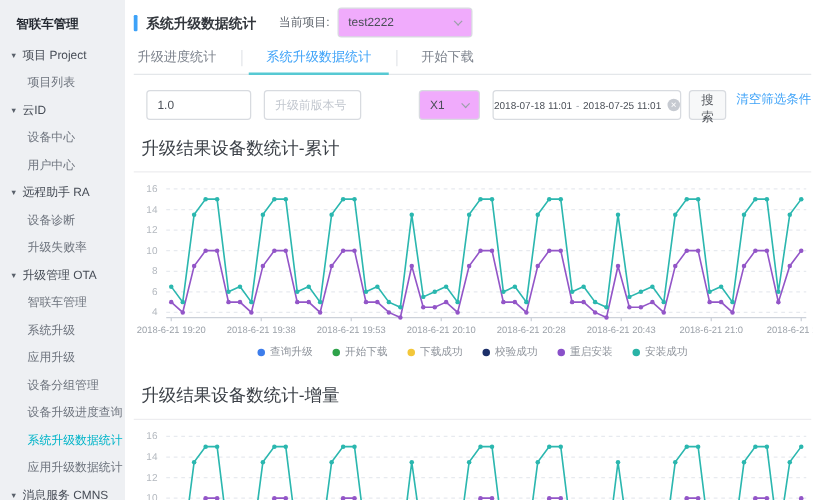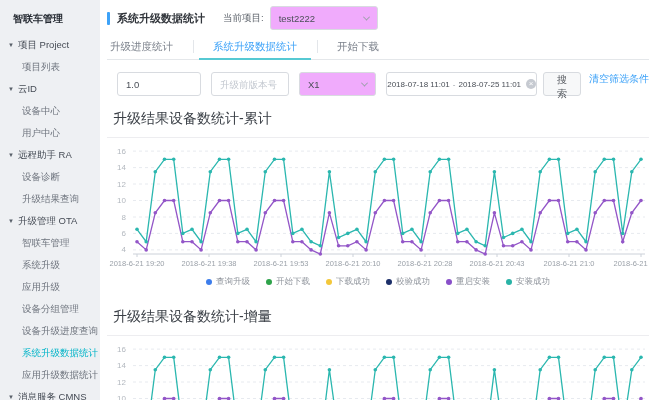--- a/index.html
+++ b/index.html
@@ -41,21 +41,21 @@
   .tab.active { color:#3da2f8; }
   .tab.active::after { content:''; position:absolute; left:6px; right:6px; bottom:-1px; height:2px; background:#56c9d3; }
 
   
   .filters { display:flex; align-items:flex-start; margin:12px 0 0 10px; }
   .f-input { height:24px; border:1px solid #d8dbe0; border-radius:3px; padding:0 8px;
              font-size:9.5px; color:#4a4f57; outline:none; font-family:inherit; }
   .f-input::placeholder { color:#c2c7cf; }
   .f-version-to { width:84px; margin-right:10px; }
   .f-version-from { width:78px; margin-right:10px; }
-  .f-select { width:84px; margin-right:10px; }
+  .f-select { width:84px; margin-right:10px;margin-left:36px; }
   .date-range { width:154px; height:24px; border:1px solid #d8dbe0; border-radius:3px;
                 display:flex; align-items:center; justify-content:center; gap:3px;
                 font-size:8px; color:#4a4f57; margin-right:6px; cursor:pointer; white-space:nowrap; }
   .date-sep { color:#9aa0a8; }
   .clear-circle { width:10px; height:10px; border-radius:50%; background:#c6cad1; position:relative; margin-left:2px; flex-shrink:0; cursor:pointer; }
   .clear-circle::before { content:'×'; position:absolute; left:0; top:0; width:10px; height:10px;
                           color:#fff; font-size:8px; line-height:9px; text-align:center; }
   .search-btn { height:24px; padding:0 9px; font-size:10px; color:#55595f; background:#f7f8f9;
                 border:1px solid #d8dbe0; border-radius:3px; cursor:pointer; margin-right:8px; font-family:inherit; }
   .clear-link { font-size:10px; color:#3da2f8; text-decoration:none; cursor:pointer; white-space:nowrap; }
@@ -82,21 +82,21 @@
   <aside class="sidebar">
     <div class="sidebar-title">智联车管理</div>
     <nav class="sidebar-nav">
         <div class="nav-item group"><span class="caret">▼</span><span>项目 Project</span></div>
         <div class="nav-item child"><span>项目列表</span></div>
         <div class="nav-item group"><span class="caret">▼</span><span>云ID</span></div>
         <div class="nav-item child"><span>设备中心</span></div>
         <div class="nav-item child"><span>用户中心</span></div>
         <div class="nav-item group"><span class="caret">▼</span><span>远程助手 RA</span></div>
         <div class="nav-item child"><span>设备诊断</span></div>
-        <div class="nav-item child"><span>升级结果查询</span></div>
+        <div class="nav-item child"><span>升级失败率</span></div>
         <div class="nav-item group"><span class="caret">▼</span><span>升级管理 OTA</span></div>
         <div class="nav-item child"><span>智联车管理</span></div>
         <div class="nav-item child"><span>系统升级</span></div>
         <div class="nav-item child"><span>应用升级</span></div>
         <div class="nav-item child"><span>设备分组管理</span></div>
         <div class="nav-item child"><span>设备升级进度查询</span></div>
         <div class="nav-item child active"><span>系统升级数据统计</span></div>
         <div class="nav-item child"><span>应用升级数据统计</span></div>
         <div class="nav-item group"><span class="caret">▼</span><span>消息服务 CMNS</span></div>
       </nav>

